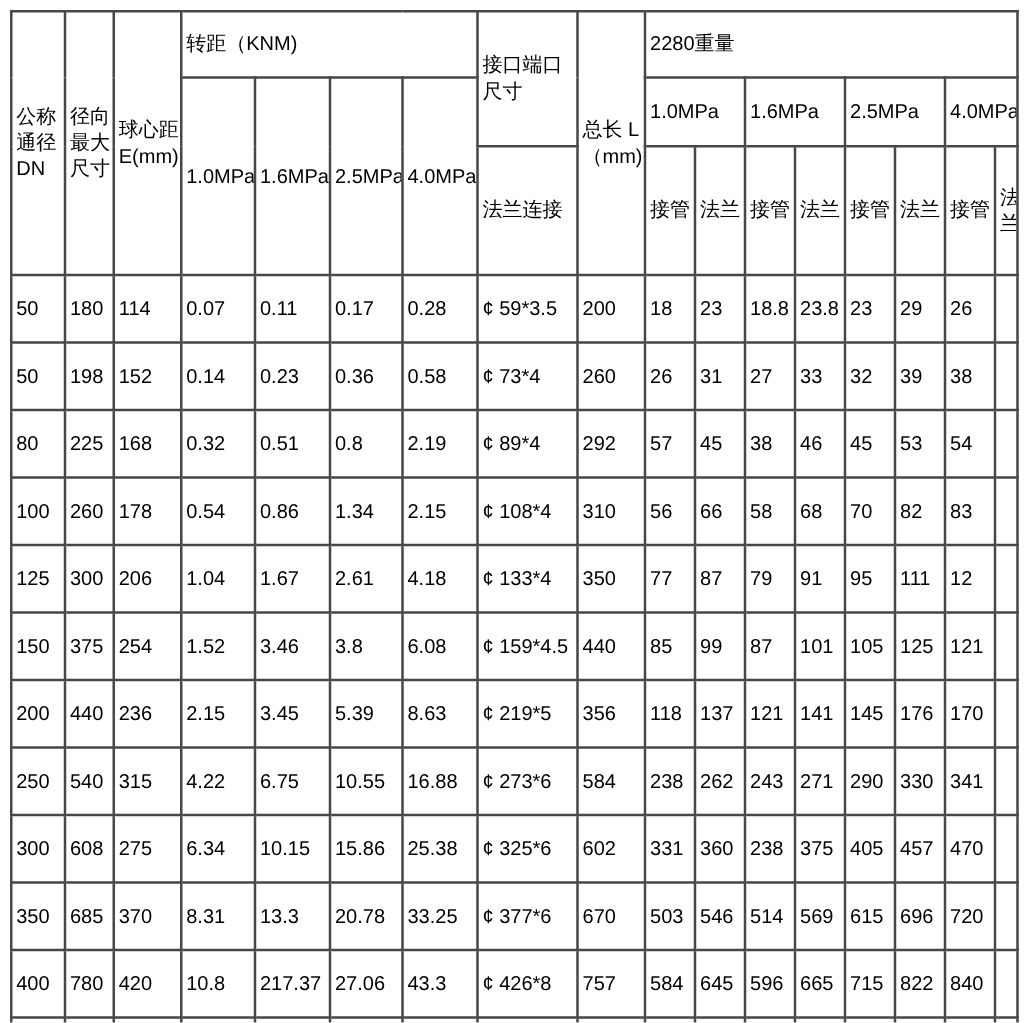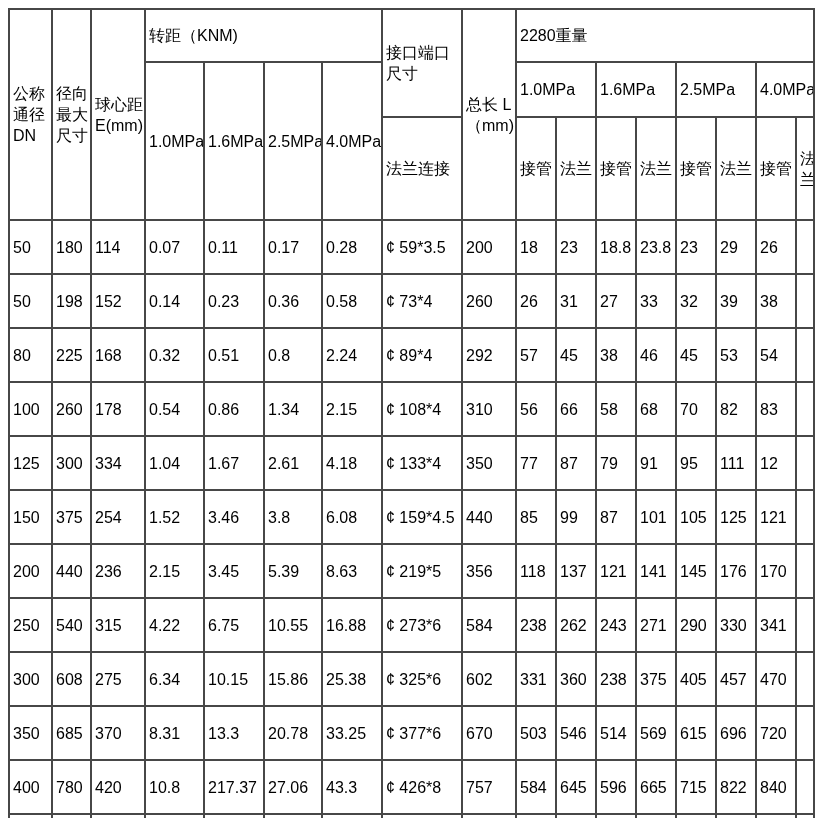--- a/index.html
+++ b/index.html
@@ -138,21 +138,21 @@
           <td>38</td>
           <td></td>
         </tr>
         <tr class="drow">
           <td>80</td>
           <td>225</td>
           <td>168</td>
           <td>0.32</td>
           <td>0.51</td>
           <td>0.8</td>
-          <td>2.24</td>
+          <td>2.19</td>
           <td>¢ 89*4</td>
           <td>292</td>
           <td>57</td>
           <td>45</td>
           <td>38</td>
           <td>46</td>
           <td>45</td>
           <td>53</td>
           <td>54</td>
           <td></td>
@@ -172,21 +172,21 @@
           <td>58</td>
           <td>68</td>
           <td>70</td>
           <td>82</td>
           <td>83</td>
           <td></td>
         </tr>
         <tr class="drow">
           <td>125</td>
           <td>300</td>
-          <td>334</td>
+          <td>206</td>
           <td>1.04</td>
           <td>1.67</td>
           <td>2.61</td>
           <td>4.18</td>
           <td>¢ 133*4</td>
           <td>350</td>
           <td>77</td>
           <td>87</td>
           <td>79</td>
           <td>91</td>

